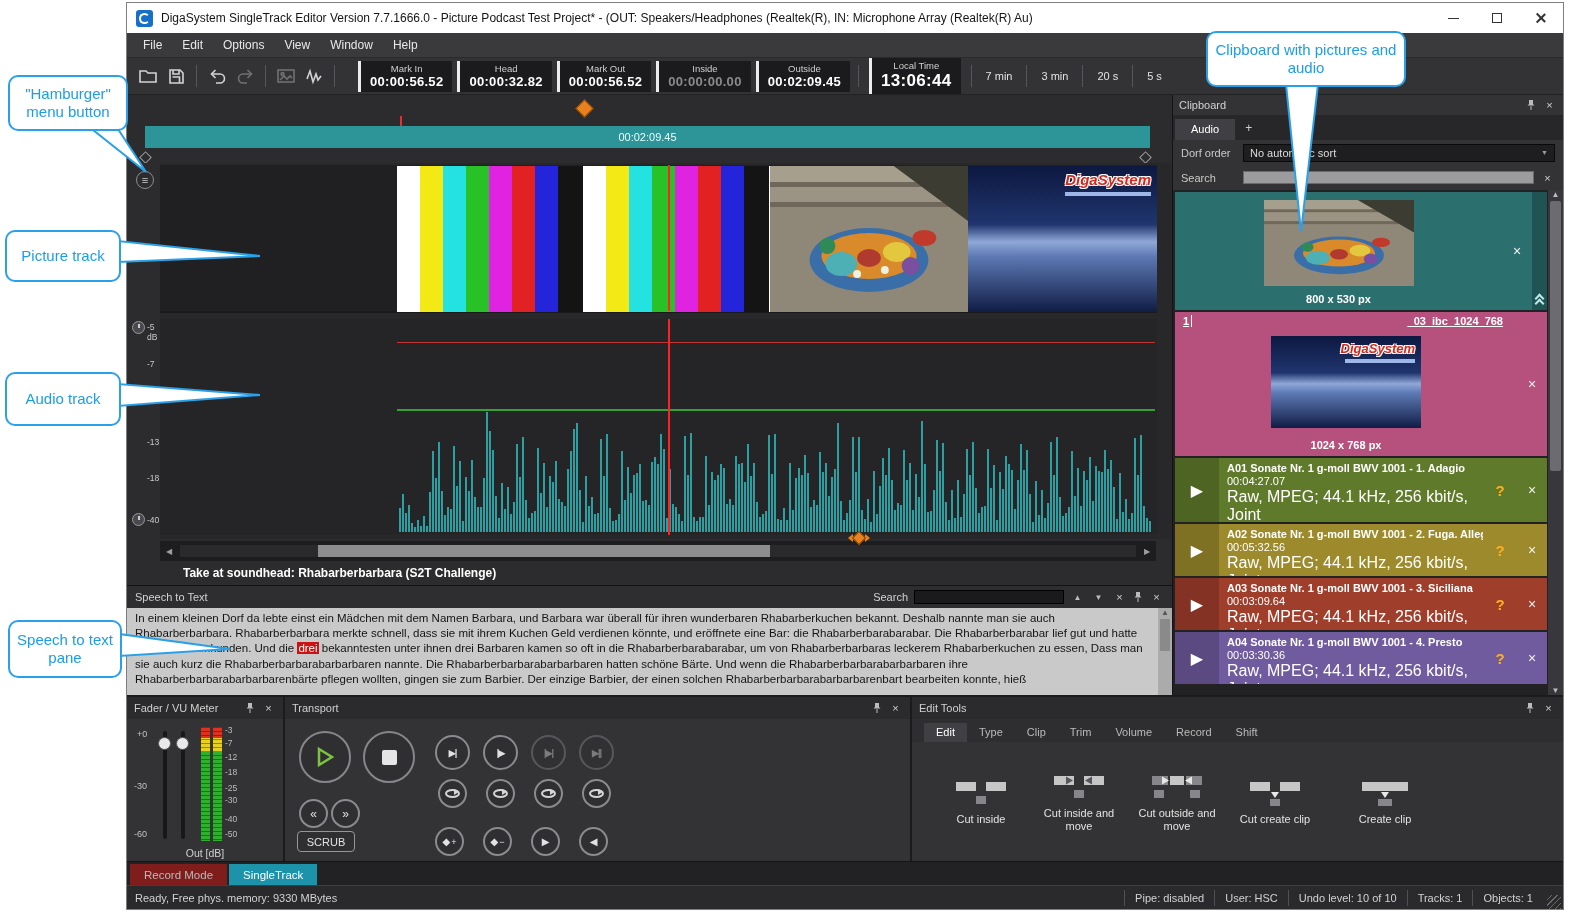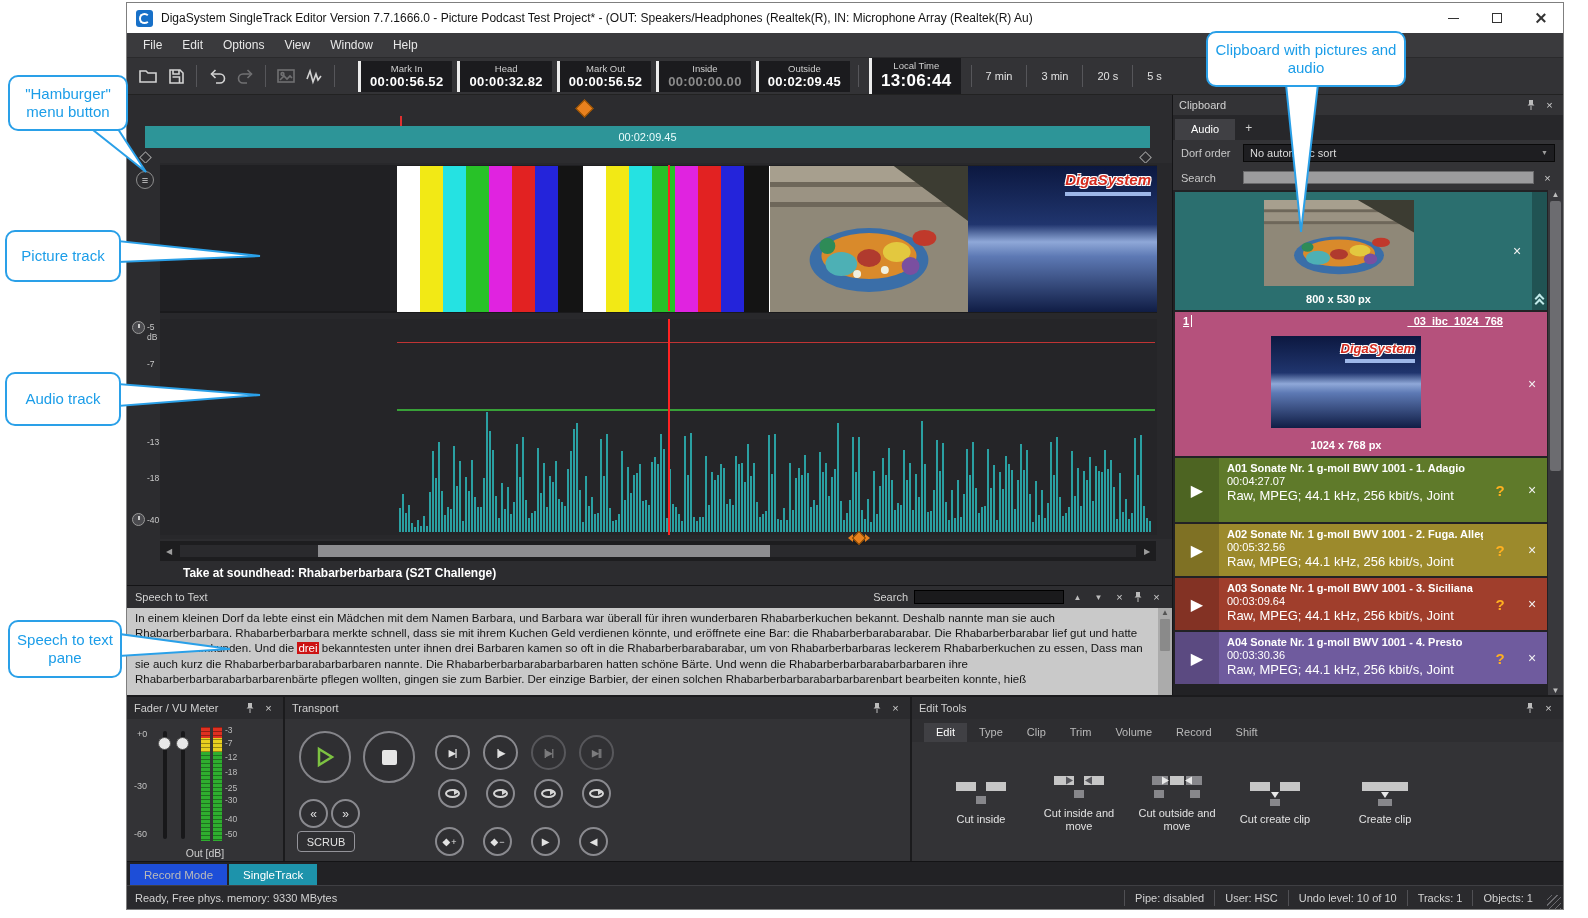--- a/index.html
+++ b/index.html
@@ -169,25 +169,25 @@
   .grip{width:15px;background:rgba(0,0,0,.25);position:relative;flex:none;}
   .chev{position:absolute;left:4px;width:7px;height:7px;border-left:2px solid #bfe9e9;border-top:2px solid #bfe9e9;transform:rotate(45deg);}
   .thumbimg{position:absolute;left:50%;transform:translateX(-50%);}
   .icap{position:absolute;bottom:5px;left:0;right:0;text-align:center;font-weight:bold;font-size:11px;}
   .i2head{display:flex;align-items:center;padding:3px 8px 0;font-size:11px;font-weight:bold;}
   .cursorbar{width:1px;height:12px;background:#fff;margin-left:2px;}
   .i2title{margin-left:auto;padding-right:6px;}
   .atext{flex:1;padding:4px 8px;min-width:0;overflow:hidden;}
   .it1{font-weight:bold;font-size:11px;white-space:nowrap;}
   .it2{font-size:11px;margin-top:1px;}
-  .it3{font-size:13px;margin-top:1px;}
+  .it3{font-size:16px;margin-top:1px;}
 
   
   .tabsrow{height:24px;background:#222225;display:flex;align-items:stretch;padding-left:2px;border-top:1px solid #141416;flex:none;}
-  .btab{display:flex;align-items:center;padding:0 14px;font-size:11.5px;color:#bababa;background:#1d4ed8;margin:2px 1px 0;}
+  .btab{display:flex;align-items:center;padding:0 14px;font-size:11.5px;color:#bababa;background:#7f1d1d;margin:2px 1px 0;}
   .btab.active{background:#1d93ab;color:#fff;}
   .sbar{height:24px;background:#2a2a2d;border-top:1px solid #3f3f43;display:flex;align-items:center;font-size:11px;color:#d2d2d2;padding-left:8px;flex:none;}
   .sseg{padding:0 10px;border-left:1px solid #505054;height:16px;display:flex;align-items:center;white-space:nowrap;}
   .sgrip{width:14px;height:14px;margin:0 2px 0 4px;align-self:flex-end;
     background:repeating-linear-gradient(135deg,transparent 0 3px,#6a6a6e 3px 4px);}
 
   
   .tails{position:absolute;left:0;top:0;z-index:40;pointer-events:none;}
   .callout{position:absolute;z-index:41;background:#fff;border:2px solid #2aa0e8;border-radius:10px;color:#1b9de8;
     font-size:15px;line-height:18px;display:flex;align-items:center;justify-content:center;text-align:center;padding:4px 6px;}

